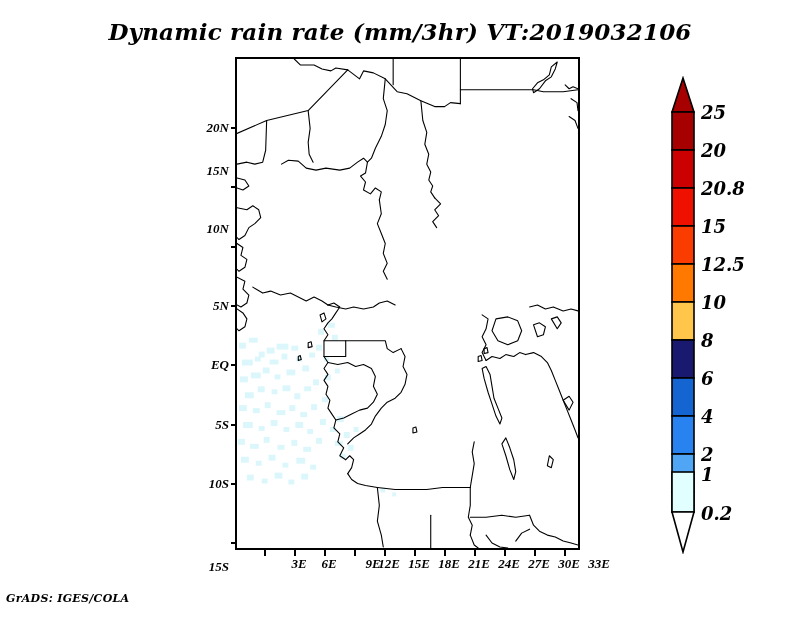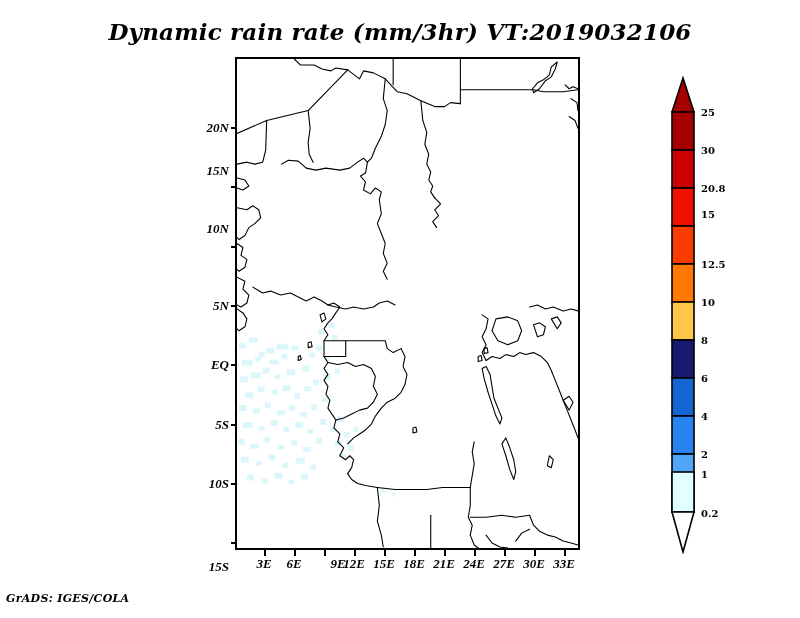--- a/index.html
+++ b/index.html
@@ -84,20 +84,21 @@
     left: 235px;
     top: 556px;
     width: 345px;
     height: 22px;
   }
   .xlabel {
     position: absolute;
     top: 0;
     transform: translateX(-50%);
     text-align: center;
+    margin-left: 35px;
   }
   .xtick {
     position: absolute;
     top: 550px;
     height: 6px;
     width: 0;
     border-left: 2px solid #000;
   }
 
   
@@ -114,22 +115,23 @@
     left: 697px;
     top: 76px;
     width: 70px;
     height: 478px;
   }
   .cbar-label {
     position: absolute;
     left: 4px;
     transform: translateY(-50%);
     font-family: "DejaVu Serif", "Liberation Serif", serif;
+    font-style: italic;
     font-weight: 700;
-    font-size: 10px;
+    font-size: 18px;
     white-space: nowrap;
   }
 
   
   #footer {
     position: absolute;
     left: 6px;
     top: 592px;
     font-family: "DejaVu Serif", "Liberation Serif", serif;
     font-style: italic;
@@ -416,23 +418,23 @@
     </g>
 
     <rect x="3" y="396" width="22" height="40" fill="#e1ffff" stroke="#000000" stroke-width="1.6"></rect>
 
     <polygon points="14,476 25,436 3,436" fill="#ffffff" stroke="#000000" stroke-width="1.6"></polygon>
   </svg>
 </div>
 
 <div id="cbar-labels">
   <div class="cbar-label" style="top:36px">25</div>
-  <div class="cbar-label" style="top:74px">30</div>
+  <div class="cbar-label" style="top:74px">20</div>
   <div class="cbar-label" style="top:112px">20.8</div>
-  <div class="cbar-label" style="top:138px">15</div>
+  <div class="cbar-label" style="top:150px">15</div>
   <div class="cbar-label" style="top:188px">12.5</div>
   <div class="cbar-label" style="top:226px">10</div>
   <div class="cbar-label" style="top:264px">8</div>
   <div class="cbar-label" style="top:302px">6</div>
   <div class="cbar-label" style="top:340px">4</div>
   <div class="cbar-label" style="top:378px">2</div>
   <div class="cbar-label" style="top:398px">1</div>
   <div class="cbar-label" style="top:437px">0.2</div>
 </div>
 

